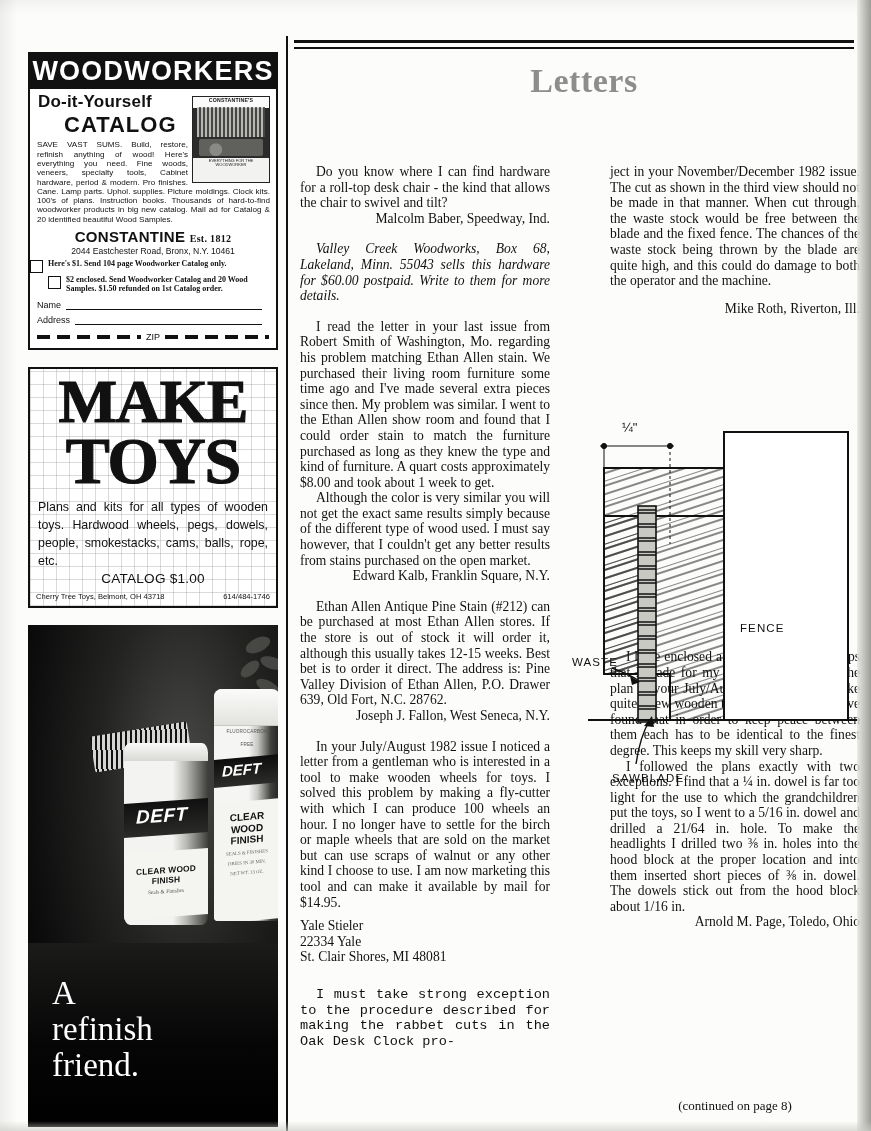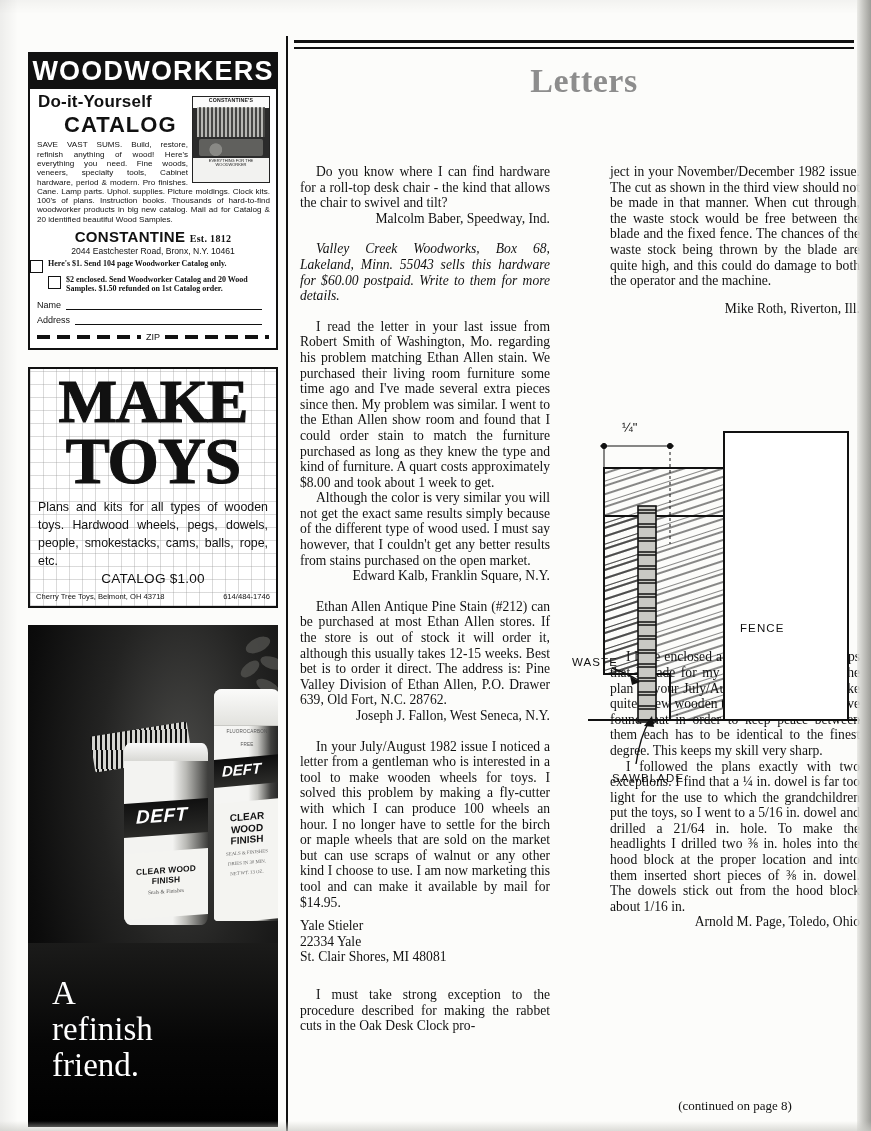--- a/index.html
+++ b/index.html
@@ -396,21 +396,21 @@
     <p class="ltr" style="margin-bottom:0;">Ethan Allen Antique Pine Stain (#212) can be purchased at most Ethan Allen stores. If the store is out of stock it will order it, although this usually takes 12-15 weeks. Best bet is to order it direct. The address is:  Pine Valley Division of Ethan Allen, P.O. Drawer 639, Old Fort, N.C. 28762.</p>
     <p class="sig">Joseph J. Fallon, West Seneca, N.Y.</p>
 
     <p class="ltr" style="margin-bottom:8px;">In your July/August 1982 issue I noticed a letter from a gentleman who is interested in a tool to make wooden wheels for toys. I solved this problem by making a fly-cutter with which I can produce 100 wheels an hour. I no longer have to settle for the birch or maple wheels that are sold on the market but can use scraps of walnut or any other kind I choose to use. I am now marketing this tool and can make it available by mail for $14.95.</p>
     <div class="addrblk">
       <div>Yale Stieler</div>
       <div>22334 Yale</div>
       <div>St. Clair Shores, MI 48081</div>
     </div>
 
-    <p class="ltr" style="margin-top:22px;">I must take strong exception to the procedure described for making the rabbet cuts in the Oak Desk Clock pro-</p>
+    <p class="ltr" style="margin-top:22px;font-family:Liberation Mono, monospace;">I must take strong exception to the procedure described for making the rabbet cuts in the Oak Desk Clock pro-</p>
   </div>
 
   <div class="col" id="col2">
     <p class="ltr noind" style="margin-bottom:12px;">ject in your November/December 1982 issue. The cut as shown in the third view should not be made in that manner. When cut through, the waste stock would be free between the blade and the fixed fence. The chances of the waste stock being thrown by the blade are quite high, and this could do damage to both the operator and the machine.</p>
     <p class="sig">Mike Roth, Riverton, Ill.</p>
 
 
     <div style="height:318px;"></div>
 
     <p class="ltr" style="margin-bottom:0;">I have enclosed a photograph of two jeeps that I made for my two grandsons from the plan in your July/August 1982 issue. I make quite a few wooden toys for the two and have found that in order to keep peace between them each has to be identical to the finest degree. This keeps my skill very sharp.</p>

